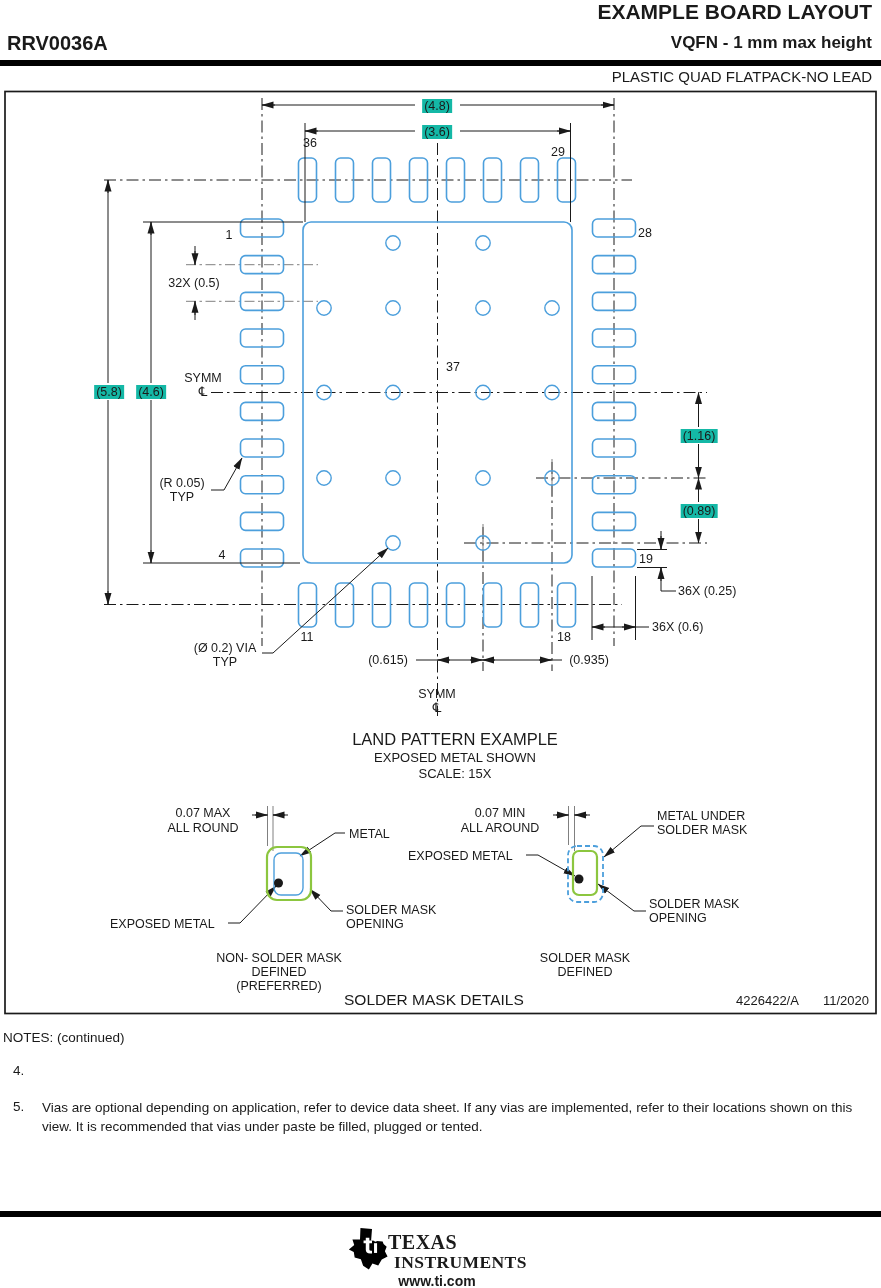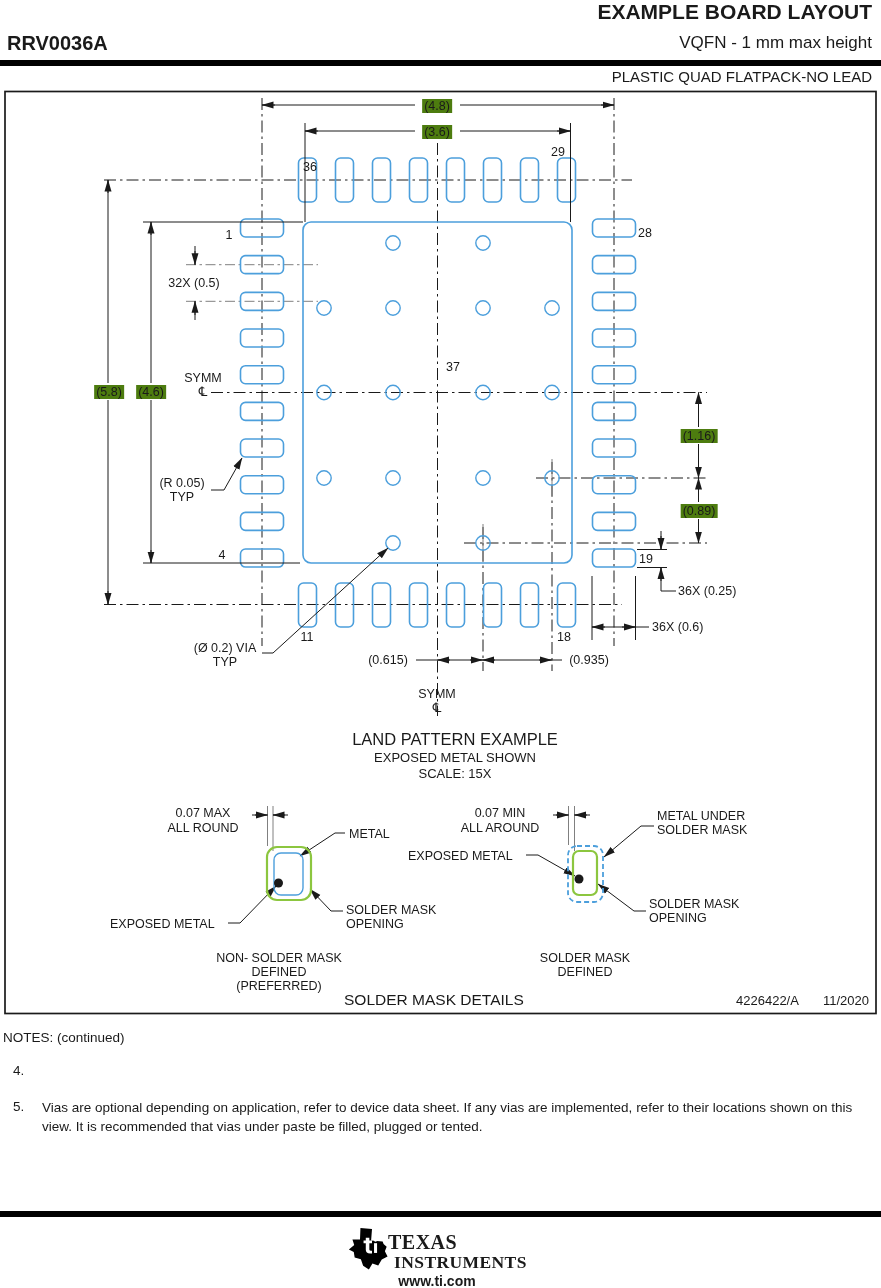--- a/index.html
+++ b/index.html
@@ -2,28 +2,28 @@
 <html style="--pad-blue: #4C9FDC; --mask-green: #8CC63F;"><head>
 <meta charset="utf-8">
 <style>
   html,body{margin:0;padding:0;background:#fff;}
   .page{position:relative;width:881px;height:1288px;background:#fff;overflow:hidden;
         font-family:"Liberation Sans",sans-serif;color:#1a1a1a;}
   svg{position:absolute;left:0;top:0;}
   
   .hdr-title{position:absolute;right:9px;top:0px;font-size:21px;font-weight:bold;}
   .hdr-part{position:absolute;left:7px;top:32px;font-size:20px;font-weight:bold;}
-  .hdr-pkg{position:absolute;right:9px;top:33px;font-size:17px;font-weight:normal;}
+  .hdr-pkg{position:absolute;right:9px;top:33px;font-size:17px;font-weight:bold;}
   .hdr-sub{position:absolute;right:9px;top:68px;font-size:15px;}
   .rule{position:absolute;left:0;top:60px;width:881px;height:6px;background:#000;}
   .rule-bot{position:absolute;left:0;top:1211px;width:881px;height:6px;background:#000;}
   
   .lbl{position:absolute;font-size:12.5px;line-height:1.15;white-space:nowrap;}
   .ctr{transform:translateX(-50%);}
-  .bg{background:#4d7c0f;padding:0 2px;}
+  .bg{background:#14b8a6;padding:0 2px;}
   .s16{font-size:16.5px;}
   .s13{font-size:13px;}
   .s15{font-size:15.5px;}
   .cl-sym{font-size:13px;font-family:"DejaVu Sans",sans-serif;}
   
   .note-h{position:absolute;left:3px;top:1030px;font-size:13.5px;}
   .note-num{position:absolute;left:13px;font-size:13.5px;}
   .note-text{position:absolute;left:42px;width:836px;font-size:13.5px;line-height:18.5px;}
   
   .brand1{position:absolute;left:388px;top:1231px;font-family:"Liberation Serif",serif;
@@ -231,21 +231,21 @@
     </g>
     <g>
       <rect class="bdash" x="568" y="846" width="35" height="56" rx="9"></rect>
       <rect class="grn" x="573" y="851" width="24" height="44" rx="6"></rect>
       <circle cx="579" cy="879" r="4.5" fill="#1a1a1a"></circle>
     </g>
   </svg>
 
   <span class="lbl ctr bg" style="left:437px;top:99px">(4.8)</span>
   <span class="lbl ctr bg" style="left:437px;top:125px">(3.6)</span>
-  <span class="lbl ctr" style="left:310px;top:160px">36</span>
+  <span class="lbl ctr" style="left:310px;top:136px">36</span>
   <span class="lbl ctr" style="left:558px;top:145px">29</span>
   <span class="lbl ctr" style="left:229px;top:228px">1</span>
   <span class="lbl ctr" style="left:645px;top:226px">28</span>
   <span class="lbl ctr" style="left:194px;top:276px">32X (0.5)</span>
   <span class="lbl ctr" style="left:203px;top:371px">SYMM</span>
   <span class="lbl ctr cl-sym" style="left:203px;top:385px">℄</span>
   <span class="lbl ctr bg" style="left:109px;top:385px">(5.8)</span>
   <span class="lbl ctr bg" style="left:151px;top:385px">(4.6)</span>
   <span class="lbl ctr" style="left:453px;top:360px">37</span>
   <span class="lbl ctr" style="left:182px;top:476px">(R 0.05)</span>

